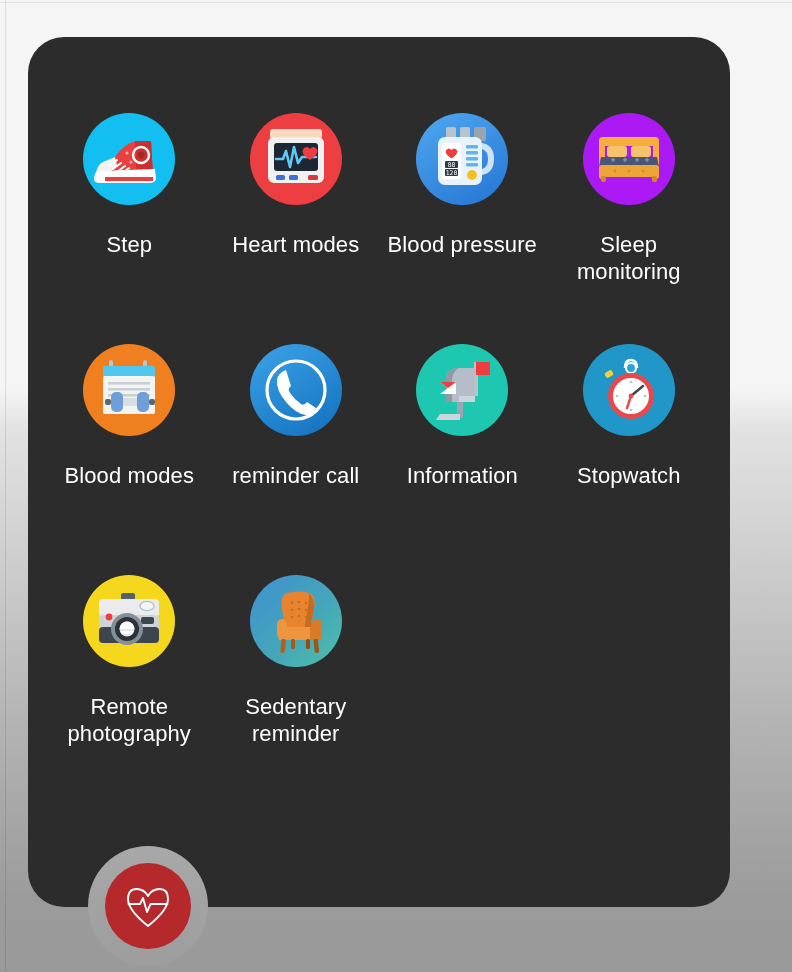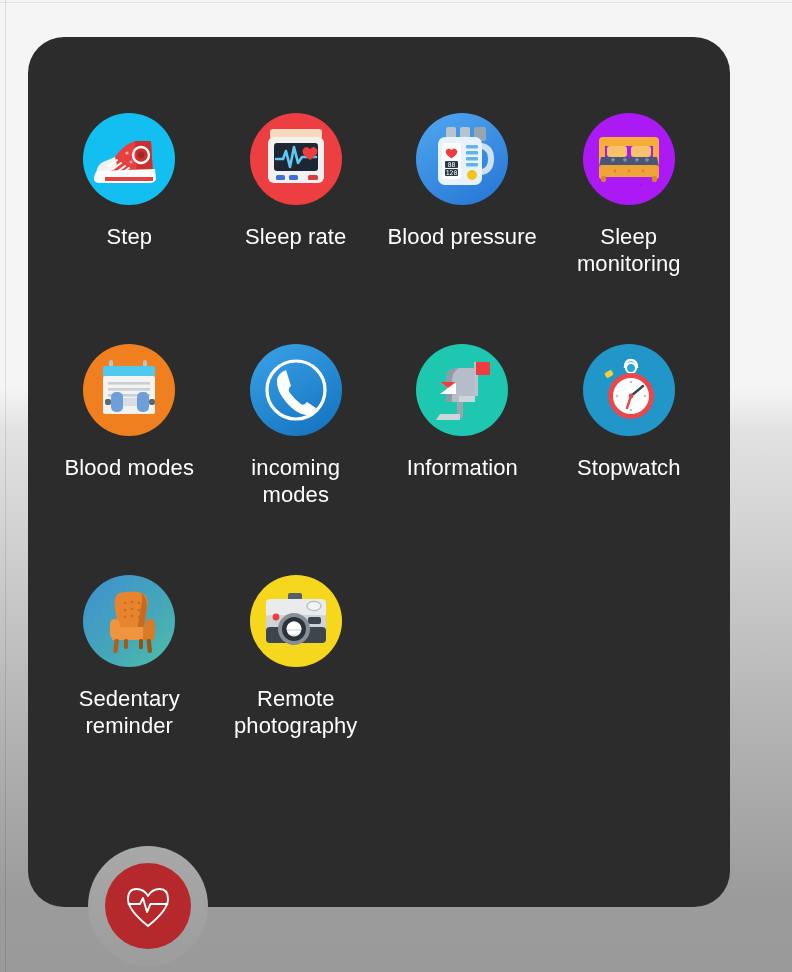--- a/index.html
+++ b/index.html
@@ -83,21 +83,21 @@
     position: relative;
     display: flex;
     align-items: center;
     justify-content: center;
     overflow: hidden;
     flex: 0 0 auto;
   }
   .icon-wrap svg { display: block; }
 
   .tile-label {
-    margin-top: 18px;
+    margin-top: 26px;
     color: #ffffff;
     font-size: 22px;
     line-height: 27px;
     text-align: center;
     max-width: 150px;
     letter-spacing: 0.1px;
   }
 
   
   .fab {
@@ -169,21 +169,21 @@
           <rect x="20" y="16" width="52" height="10" rx="3" fill="#f7d9bd"></rect>
           <rect x="18" y="24" width="56" height="46" rx="6" fill="#f1f1ef"></rect>
           <rect x="24" y="30" width="44" height="28" rx="3" fill="#1c2733"></rect>
           <polyline points="26,46 33,46 36,38 40,54 44,34 48,50 52,44 66,44" fill="none" stroke="#5fc8f5" stroke-width="2.6" stroke-linejoin="round" stroke-linecap="round"></polyline>
           <path d="M60 36 q3.4 -4 6.8 0 q3.4 4 -6.8 11 q-10.2 -7 -6.8 -11 q3.4 -4 6.8 0 Z" fill="#ef3c3f"></path>
           <rect x="26" y="62" width="9" height="5" rx="1.6" fill="#3f6fd8"></rect>
           <rect x="39" y="62" width="9" height="5" rx="1.6" fill="#3f6fd8"></rect>
           <rect x="58" y="62" width="10" height="5" rx="1.6" fill="#d93c3f"></rect>
         </svg>
       </div>
-      <div class="tile-label">Sleep rate</div>
+      <div class="tile-label">Heart modes</div>
     </div>
 
     <div class="tile">
       <div class="icon-wrap" style="background:linear-gradient(150deg,#4fa8f0,#2574d4)">
         <svg width="92" height="92" viewBox="0 0 92 92">
           <rect x="30" y="14" width="10" height="12" rx="2" fill="#b9c3cc"></rect>
           <rect x="44" y="14" width="10" height="12" rx="2" fill="#b9c3cc"></rect>
           <rect x="58" y="14" width="12" height="14" rx="2" fill="#98a5af"></rect>
           <path d="M66 30 q12 2 12 16 q0 14 -12 16 l0 -6 q6 -2 6 -10 q0 -8 -6 -10 Z" fill="#cfe2f2"></path>
           <rect x="22" y="24" width="44" height="48" rx="7" fill="#e8f2fb"></rect>
@@ -260,21 +260,21 @@
       <div class="tile-label">Blood modes</div>
     </div>
 
     <div class="tile">
       <div class="icon-wrap" style="background:linear-gradient(150deg,#3ba3e8,#1270bd)">
         <svg width="92" height="92" viewBox="0 0 92 92">
           <circle cx="46" cy="46" r="29" fill="none" stroke="#ffffff" stroke-width="3.2"></circle>
           <path d="M36 26 q-8 3 -9 10 q-1 10 9 22 q10 12 20 13 q7 1 10 -7 l-9 -6 q-3 4 -6 2 q-6 -4 -11 -11 q-3 -4 1 -7 Z" fill="#ffffff"></path>
         </svg>
       </div>
-      <div class="tile-label">incoming modes</div>
+      <div class="tile-label">reminder call</div>
     </div>
 
     <div class="tile">
       <div class="icon-wrap" style="background:#1ec8b0">
         <svg width="92" height="92" viewBox="0 0 92 92">
           <rect x="58" y="18" width="4" height="34" fill="#b9c3cc"></rect>
           <rect x="60" y="18" width="14" height="13" fill="#ef3c3f"></rect>
           <path d="M30 36 q0 -12 13 -12 l16 0 l0 34 l-29 0 Z" fill="#b5bec8"></path>
           <path d="M30 36 q0 -12 13 -12 q-7 4 -7 12 l0 22 l-6 0 Z" fill="#8e9aa6"></path>
           <rect x="43" y="52" width="16" height="6" fill="#cdd5dc"></rect>
@@ -300,49 +300,20 @@
               <circle cx="62" cy="52" r="1.3"></circle>
             <circle cx="48" cy="66" r="1.3"></circle>
               <circle cx="34" cy="52" r="1.3"></circle>
           </g>
           <line x1="48" y1="52" x2="60" y2="42" stroke="#3b4450" stroke-width="2.4" stroke-linecap="round"></line>
           <line x1="48" y1="52" x2="44" y2="64" stroke="#e8484b" stroke-width="2.4" stroke-linecap="round"></line>
           <circle cx="48" cy="52" r="2.4" fill="#e8484b"></circle>
         </svg>
       </div>
       <div class="tile-label">Stopwatch</div>
-    </div>
-
-    <div class="tile">
-      <div class="icon-wrap" style="background:linear-gradient(135deg,#3f8fd0 0%,#45a8b8 60%,#4fc0a8 100%)">
-        <svg width="92" height="92" viewBox="0 0 92 92">
-          <path d="M36 18 q20 -4 26 2 q4 4 2 14 l-4 22 l-24 0 l-4 -22 q-2 -12 4 -16 Z" fill="#e8842e"></path>
-          <path d="M58 18 q6 3 6 14 l-4 24 l-6 0 l4 -24 q2 -11 0 -14 Z" fill="#c96a20"></path>
-          <g fill="#c4701f">
-            <circle cx="42" cy="28" r="1.3"></circle>
-              <circle cx="49" cy="27" r="1.3"></circle>
-              <circle cx="56" cy="28" r="1.3"></circle>
-            <circle cx="42" cy="35" r="1.3"></circle>
-              <circle cx="49" cy="34" r="1.3"></circle>
-              <circle cx="56" cy="35" r="1.3"></circle>
-            <circle cx="42" cy="42" r="1.3"></circle>
-              <circle cx="49" cy="41" r="1.3"></circle>
-              <circle cx="56" cy="42" r="1.3"></circle>
-          </g>
-          <rect x="27" y="44" width="10" height="20" rx="5" fill="#f0953f"></rect>
-          <rect x="62" y="44" width="10" height="20" rx="5" fill="#d97a26"></rect>
-          <path d="M33 52 l34 0 q4 0 4 5 l0 8 l-42 0 l0 -8 q0 -5 4 -5 Z" fill="#f0953f"></path>
-          <path d="M60 52 l7 0 q4 0 4 5 l0 8 l-11 0 Z" fill="#d97a26"></path>
-          <rect x="31" y="64" width="4.4" height="14" rx="1.6" fill="#b4601c" transform="rotate(6 33 70)"></rect>
-          <rect x="64" y="64" width="4.4" height="14" rx="1.6" fill="#9e5418" transform="rotate(-6 66 70)"></rect>
-          <rect x="41" y="64" width="4" height="10" rx="1.6" fill="#a65a1a"></rect>
-          <rect x="56" y="64" width="4" height="10" rx="1.6" fill="#90500f"></rect>
-        </svg>
-      </div>
-      <div class="tile-label">Sedentary reminder</div>
     </div>
 
     <div class="tile">
       <div class="icon-wrap" style="background:#f5d81e">
         <svg width="92" height="92" viewBox="0 0 92 92">
           <rect x="38" y="18" width="14" height="8" rx="2" fill="#56606b"></rect>
           <rect x="16" y="24" width="60" height="18" rx="4" fill="#e9ebec"></rect>
           <rect x="16" y="40" width="60" height="28" rx="4" fill="#cfd4d8"></rect>
           <rect x="16" y="52" width="60" height="16" rx="4" fill="#3d454e"></rect>
           <ellipse cx="64" cy="31" rx="7" ry="4.6" fill="#f2f4f5" stroke="#b7bec4" stroke-width="1.4"></ellipse>
@@ -352,20 +323,49 @@
           <circle cx="44" cy="54" r="12" fill="#2b323a"></circle>
           <circle cx="44" cy="54" r="7.5" fill="#ffffff"></circle>
           <circle cx="44" cy="54" r="7.5" fill="#2b323a" opacity="0.12"></circle>
           <path d="M36.5 54 a7.5 7.5 0 0 1 15 0 Z" fill="#ffffff"></path>
           <rect x="38" y="56" width="12" height="3" rx="1.4" fill="#ffffff"></rect>
         </svg>
       </div>
       <div class="tile-label">Remote photography</div>
     </div>
 
+    <div class="tile">
+      <div class="icon-wrap" style="background:linear-gradient(135deg,#3f8fd0 0%,#45a8b8 60%,#4fc0a8 100%)">
+        <svg width="92" height="92" viewBox="0 0 92 92">
+          <path d="M36 18 q20 -4 26 2 q4 4 2 14 l-4 22 l-24 0 l-4 -22 q-2 -12 4 -16 Z" fill="#e8842e"></path>
+          <path d="M58 18 q6 3 6 14 l-4 24 l-6 0 l4 -24 q2 -11 0 -14 Z" fill="#c96a20"></path>
+          <g fill="#c4701f">
+            <circle cx="42" cy="28" r="1.3"></circle>
+              <circle cx="49" cy="27" r="1.3"></circle>
+              <circle cx="56" cy="28" r="1.3"></circle>
+            <circle cx="42" cy="35" r="1.3"></circle>
+              <circle cx="49" cy="34" r="1.3"></circle>
+              <circle cx="56" cy="35" r="1.3"></circle>
+            <circle cx="42" cy="42" r="1.3"></circle>
+              <circle cx="49" cy="41" r="1.3"></circle>
+              <circle cx="56" cy="42" r="1.3"></circle>
+          </g>
+          <rect x="27" y="44" width="10" height="20" rx="5" fill="#f0953f"></rect>
+          <rect x="62" y="44" width="10" height="20" rx="5" fill="#d97a26"></rect>
+          <path d="M33 52 l34 0 q4 0 4 5 l0 8 l-42 0 l0 -8 q0 -5 4 -5 Z" fill="#f0953f"></path>
+          <path d="M60 52 l7 0 q4 0 4 5 l0 8 l-11 0 Z" fill="#d97a26"></path>
+          <rect x="31" y="64" width="4.4" height="14" rx="1.6" fill="#b4601c" transform="rotate(6 33 70)"></rect>
+          <rect x="64" y="64" width="4.4" height="14" rx="1.6" fill="#9e5418" transform="rotate(-6 66 70)"></rect>
+          <rect x="41" y="64" width="4" height="10" rx="1.6" fill="#a65a1a"></rect>
+          <rect x="56" y="64" width="4" height="10" rx="1.6" fill="#90500f"></rect>
+        </svg>
+      </div>
+      <div class="tile-label">Sedentary reminder</div>
+    </div>
+
   </div>
 </div>
 
 <div class="fab-scoop"></div>
 
 <div class="fab">
   <span>
     <svg width="56" height="56" viewBox="0 0 56 56">
       <path d="M28 48 Q8 32 8 21 Q8 11 16.5 11 Q24 11 28 18 Q32 11 39.5 11 Q48 11 48 21 Q48 32 28 48 Z" fill="none" stroke="#ffffff" stroke-width="1.9" stroke-linejoin="round"></path>
       <polyline points="8.5,26 20,26 23,20 27,34 30.5,26 47.5,26" fill="none" stroke="#ffffff" stroke-width="1.9" stroke-linecap="round" stroke-linejoin="round"></polyline>

